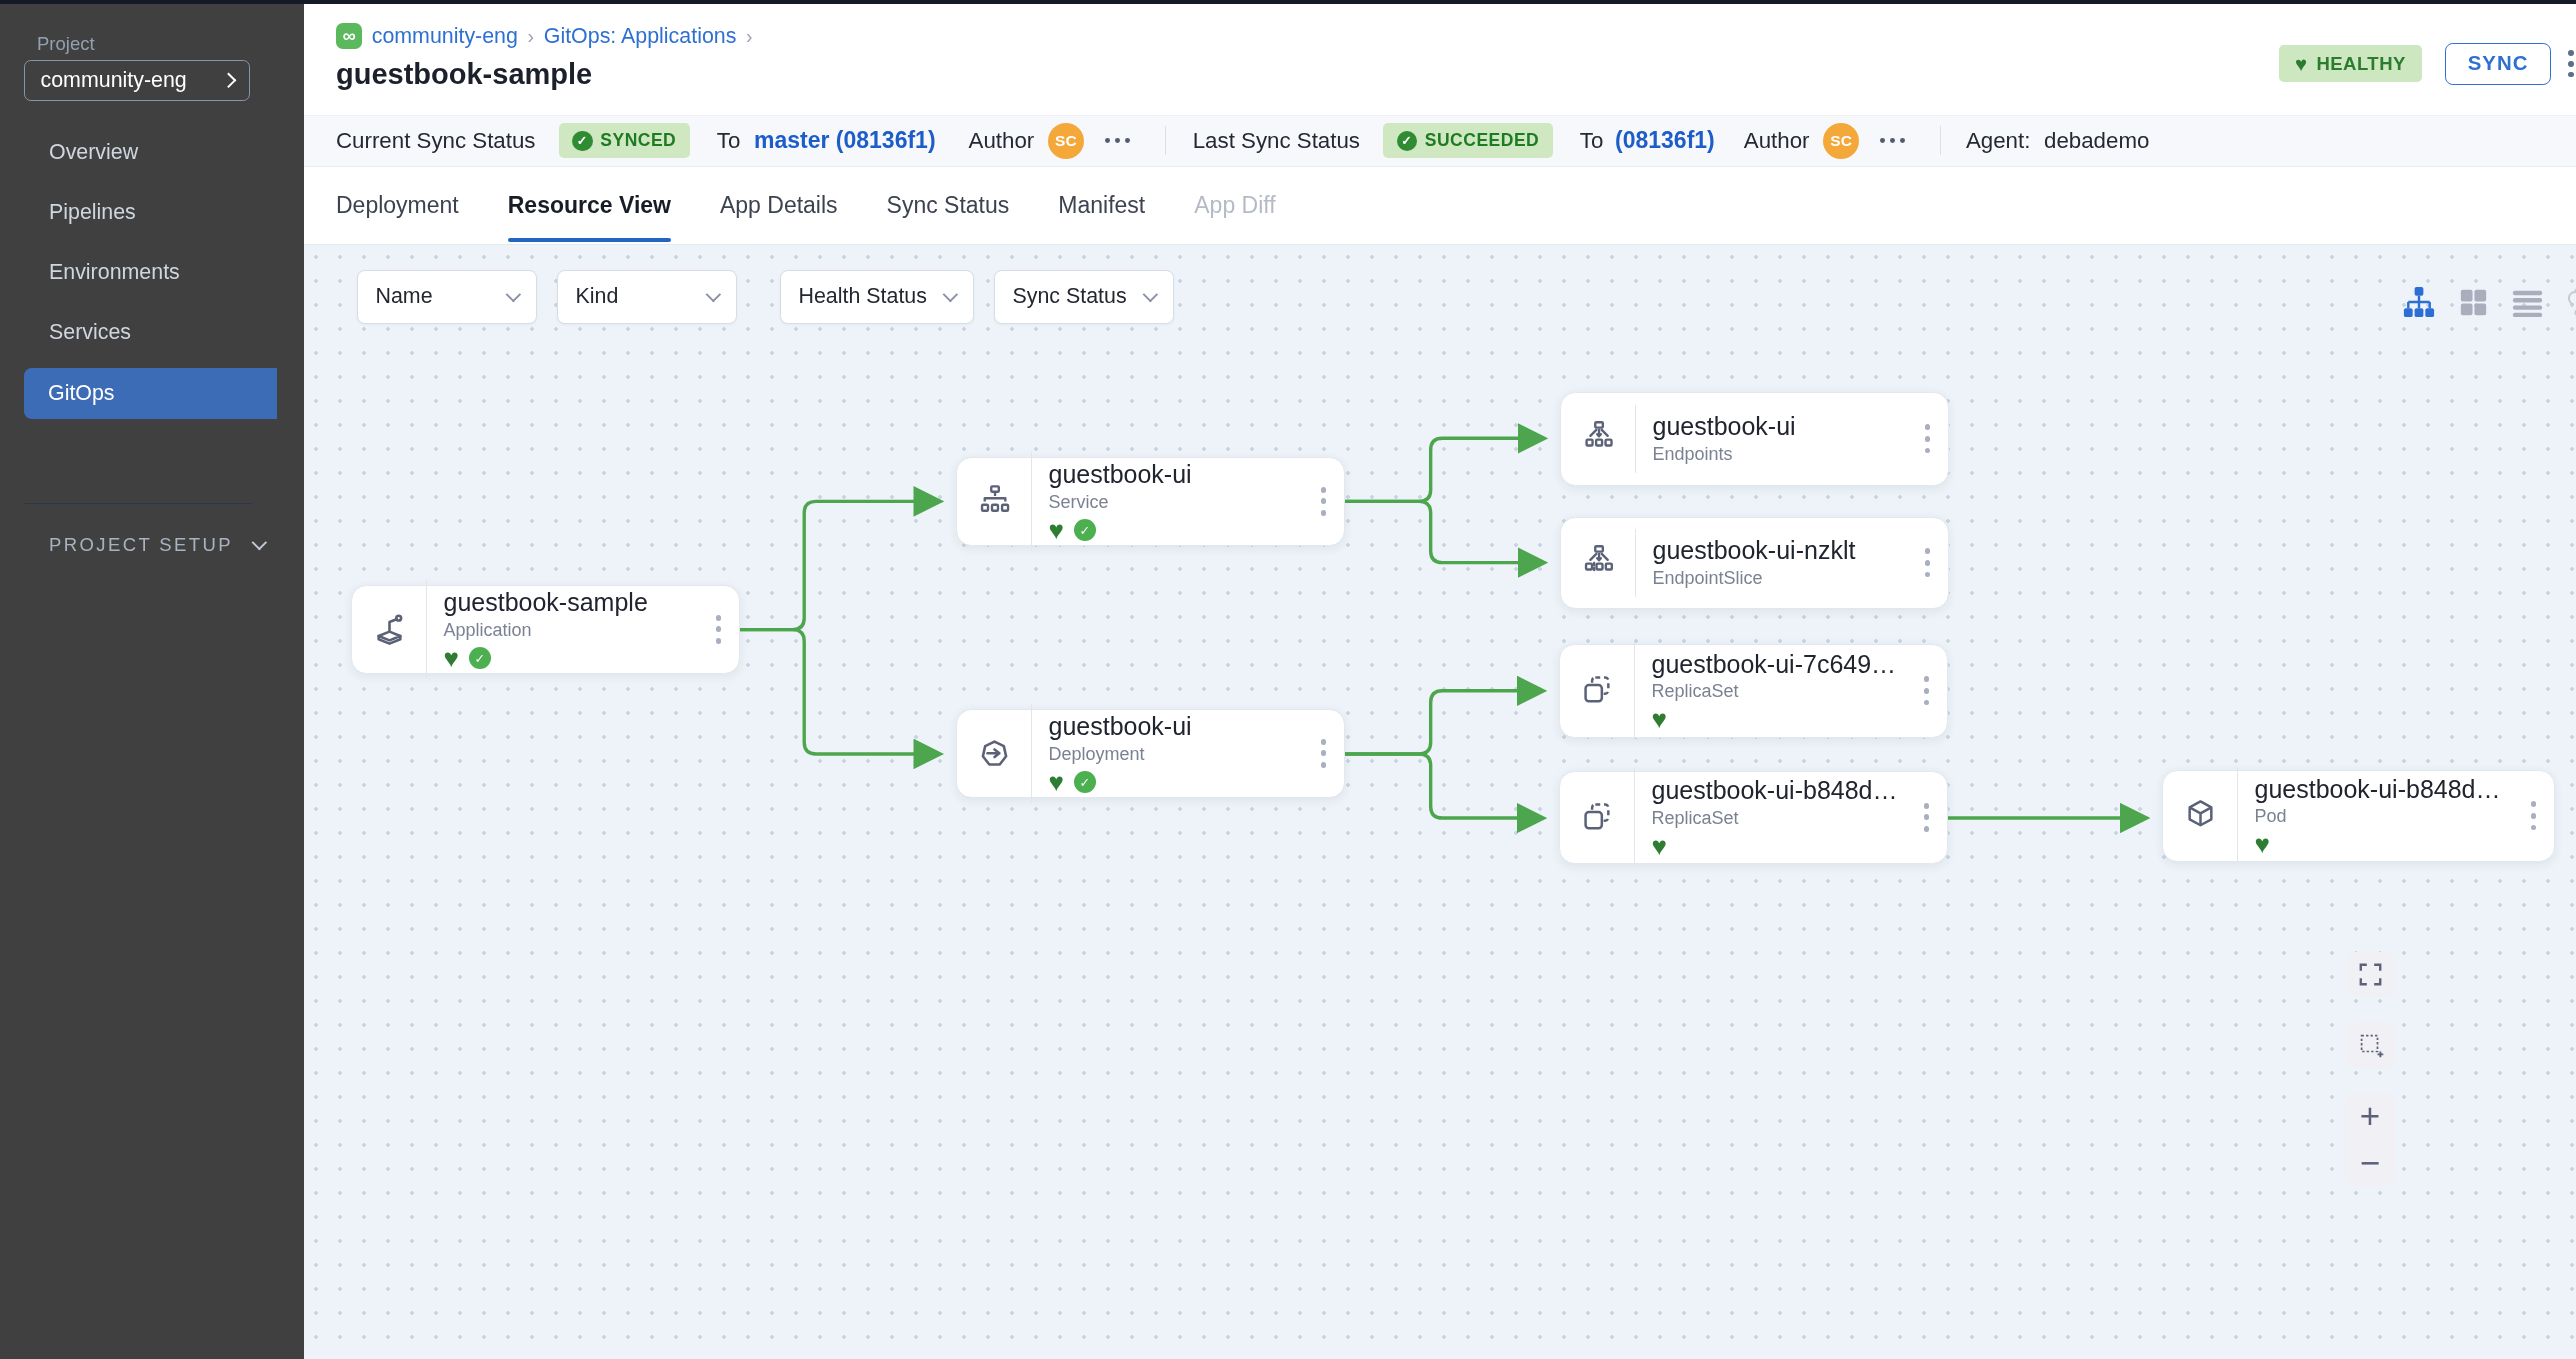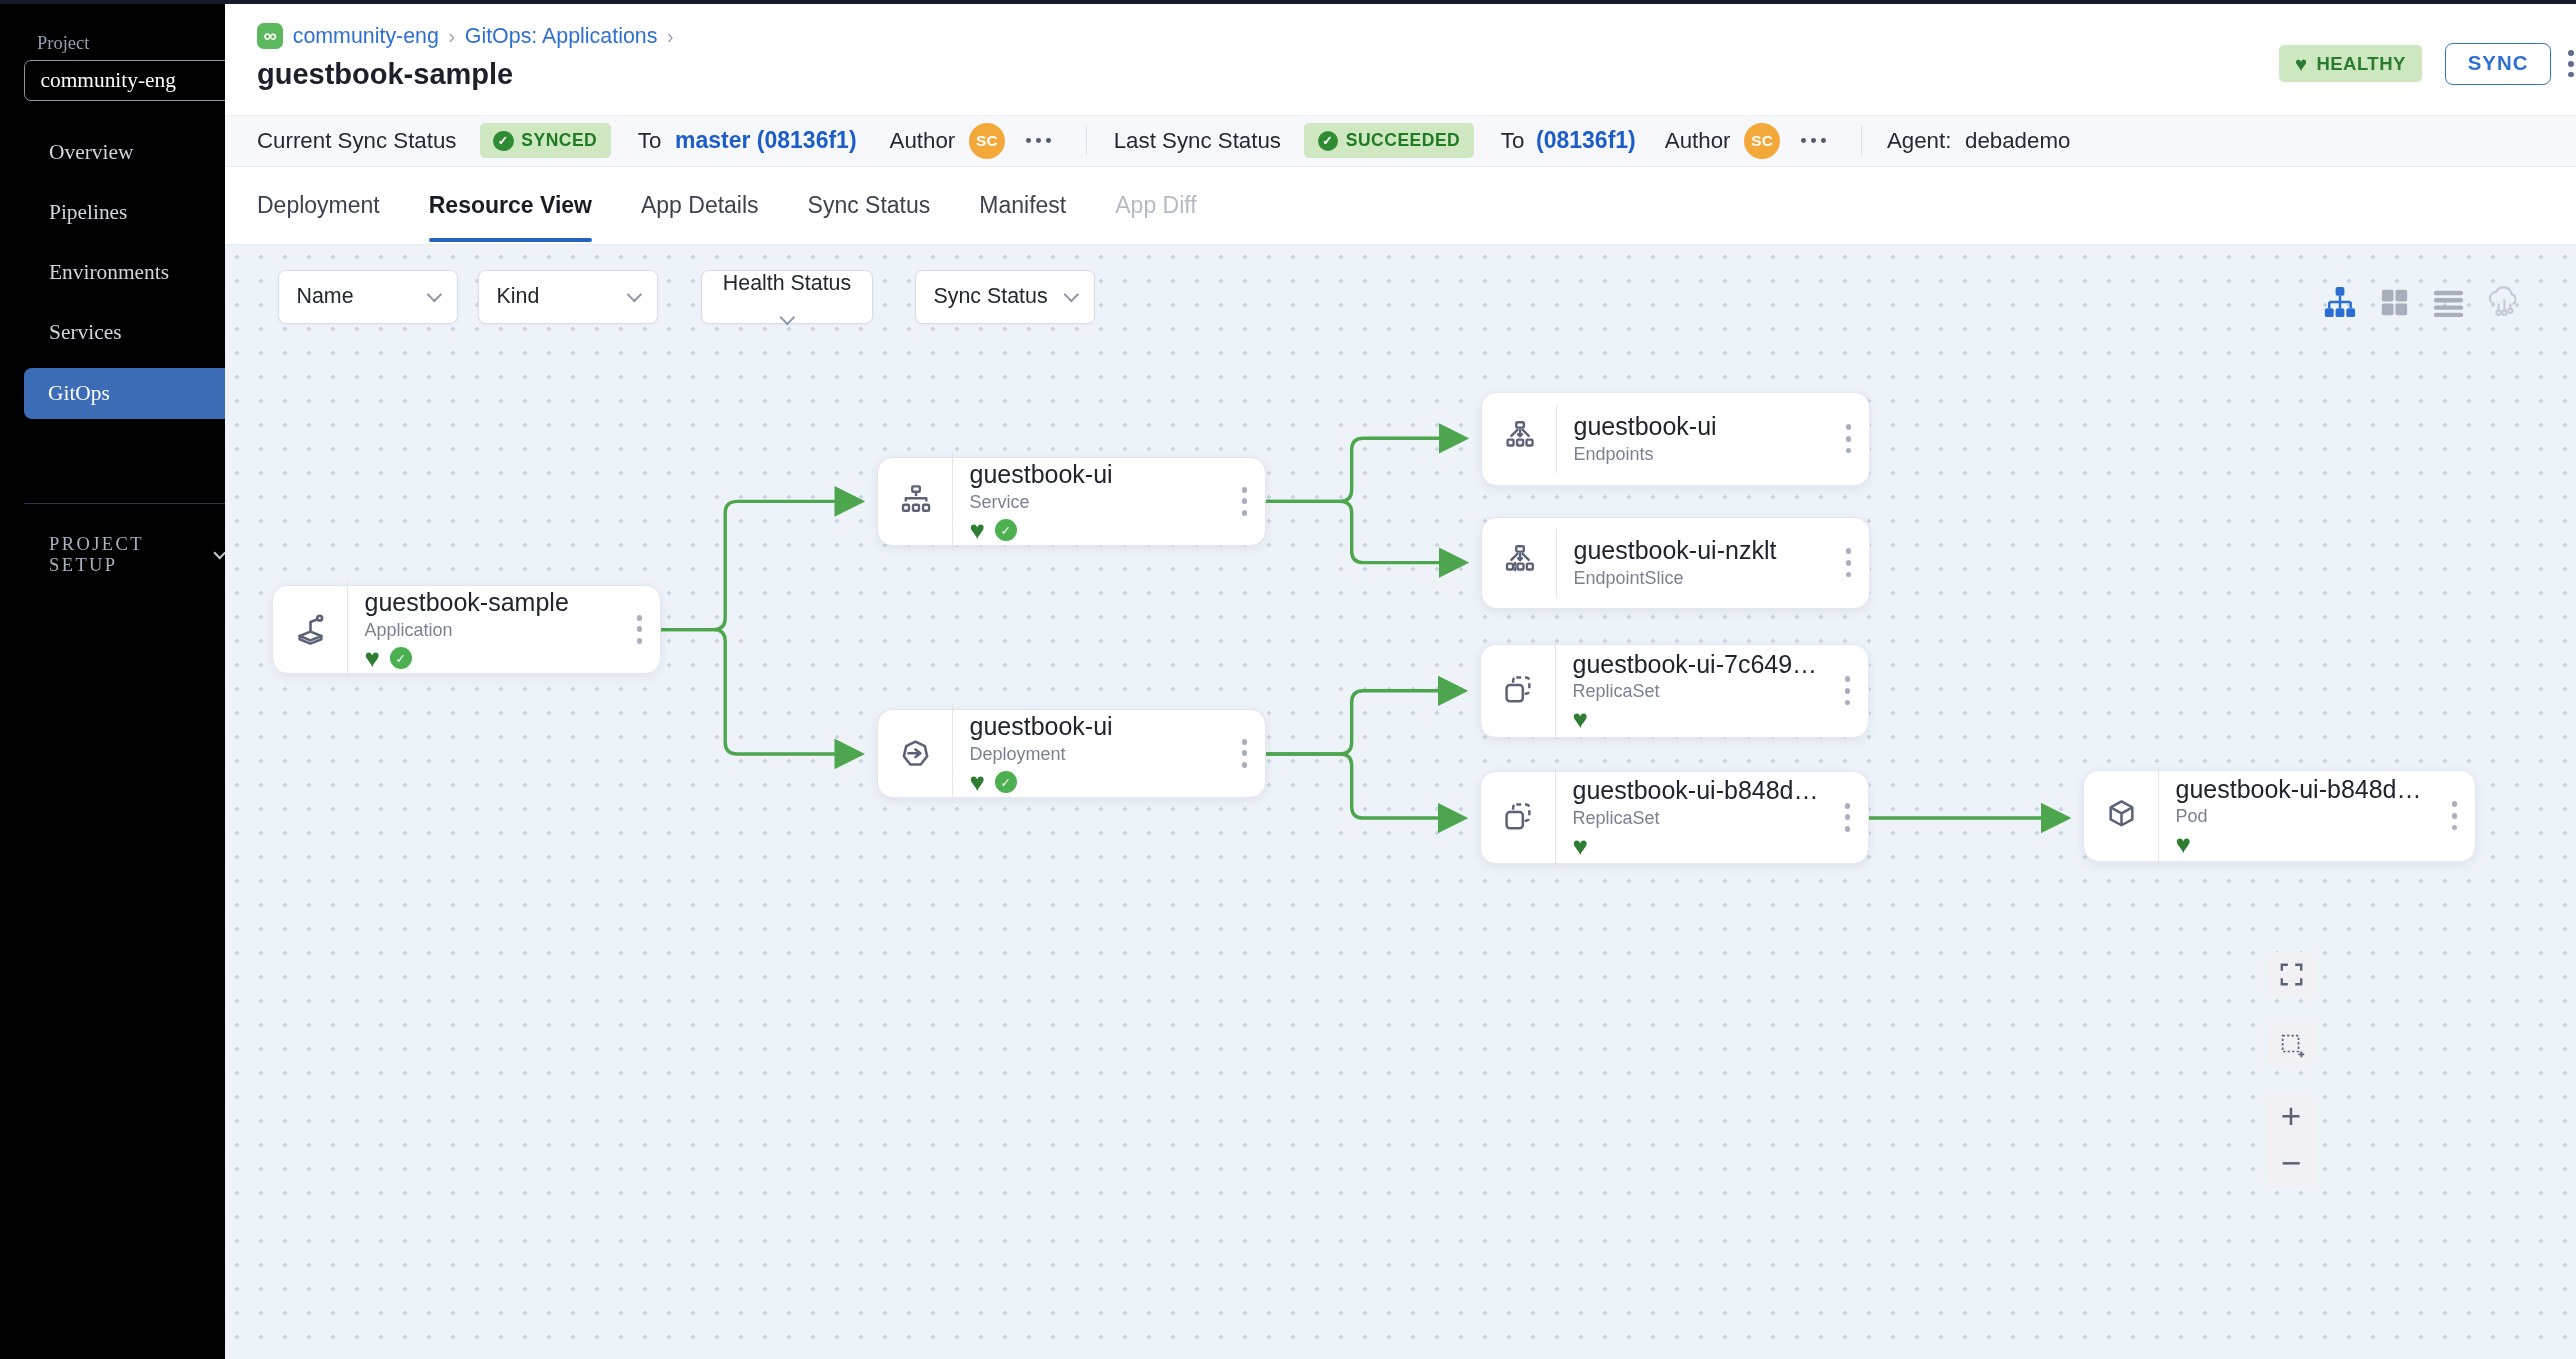--- a/index.html
+++ b/index.html
@@ -4,21 +4,21 @@
 <style>
   * { margin:0; padding:0; box-sizing:border-box; }
   html,body { width:2576px; height:1360px; overflow:hidden; }
   body { font-family:"Liberation Sans", sans-serif; background:#fff; position:relative; }
 
   .topstrip { position:absolute; top:0; left:0; width:2576px; height:3.9px; background:#141b26; z-index:50; }
 
   .app { position:absolute; top:3.9px; left:0; width:2576px; height:1356px; display:flex; }
 
   
-  .sidebar { width:225px; flex-shrink:0; background:#000000; position:relative; overflow:hidden;font-family:Liberation Serif, serif; }
+  .sidebar { width:304px; flex-shrink:0; background:#404040; position:relative; overflow:hidden; }
   .project-label { position:absolute; top:29px; left:37px; font-size:18.5px; color:#93a0b2; }
   .project-select { position:absolute; top:56px; left:24px; width:226px; height:41px; border:1.5px solid #8795a8; border-radius:6.8px; display:flex; align-items:center; justify-content:space-between; padding:0 15.5px; font-size:21.4px; color:#fff; cursor:pointer; }
   .chev-right { width:10.7px; height:10.7px; border-right:2.9px solid #fff; border-bottom:2.9px solid #fff; transform:rotate(-45deg); }
   .nav { position:absolute; top:119px; left:0; width:277px; }
   .nav-item { height:60px; display:flex; align-items:center; padding-left:49px; font-size:21.4px; color:#cfd6df; cursor:pointer; }
   .nav-item.active { background:#3c6cb5; color:#fff; margin-left:24px; padding-left:24px; border-radius:7.8px 0 0 7.8px; height:51px; margin-top:4.9px; margin-bottom:4.9px; }
   .side-divider { position:absolute; top:499px; left:24px; width:228px; border-top:1px solid #28374b; }
   .project-setup { position:absolute; top:530px; left:49px; display:flex; align-items:center; gap:21.4px; font-size:18.5px; letter-spacing:2.4px; color:#a9b2c0; cursor:pointer; }
   .chev-down-s { width:10.7px; height:10.7px; border-right:2.9px solid #c2c9d4; border-bottom:2.9px solid #c2c9d4; transform:rotate(45deg); margin-top:-5.8px; }
   .sidebar-bottom { position:absolute; bottom:0; left:0; width:277px; height:389px; overflow:hidden; }
@@ -200,21 +200,21 @@
       </svg>
 
       <div class="filter" style="left:53px; width:180px;">
         <span>Name</span>
           <span class="chev-down"></span>
       </div>
       <div class="filter" style="left:253px; width:180px;">
         <span>Kind</span>
           <span class="chev-down"></span>
       </div>
-      <div class="filter" style="left:476px; width:172px;flex-direction:column;">
+      <div class="filter" style="left:476px; width:194px;">
         <span>Health Status</span>
           <span class="chev-down"></span>
       </div>
       <div class="filter" style="left:690px; width:180px;">
         <span>Sync Status</span>
           <span class="chev-down"></span>
       </div>
 
       <div class="viewtools">
         <div class="vt">

